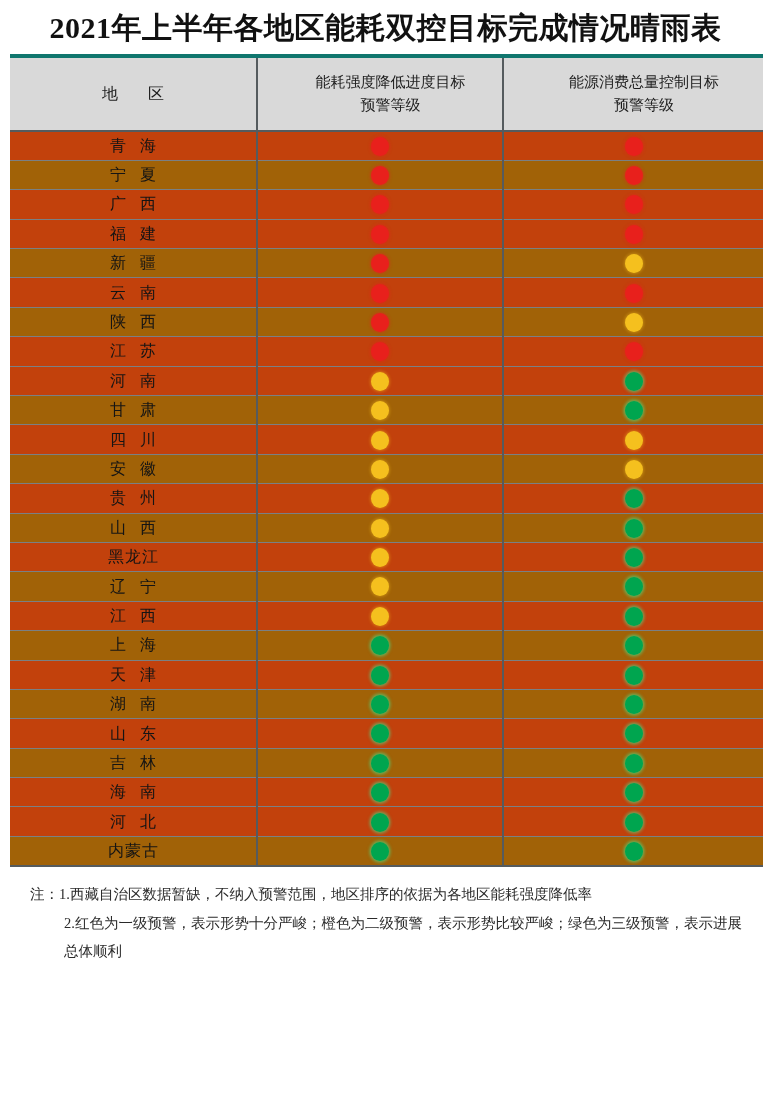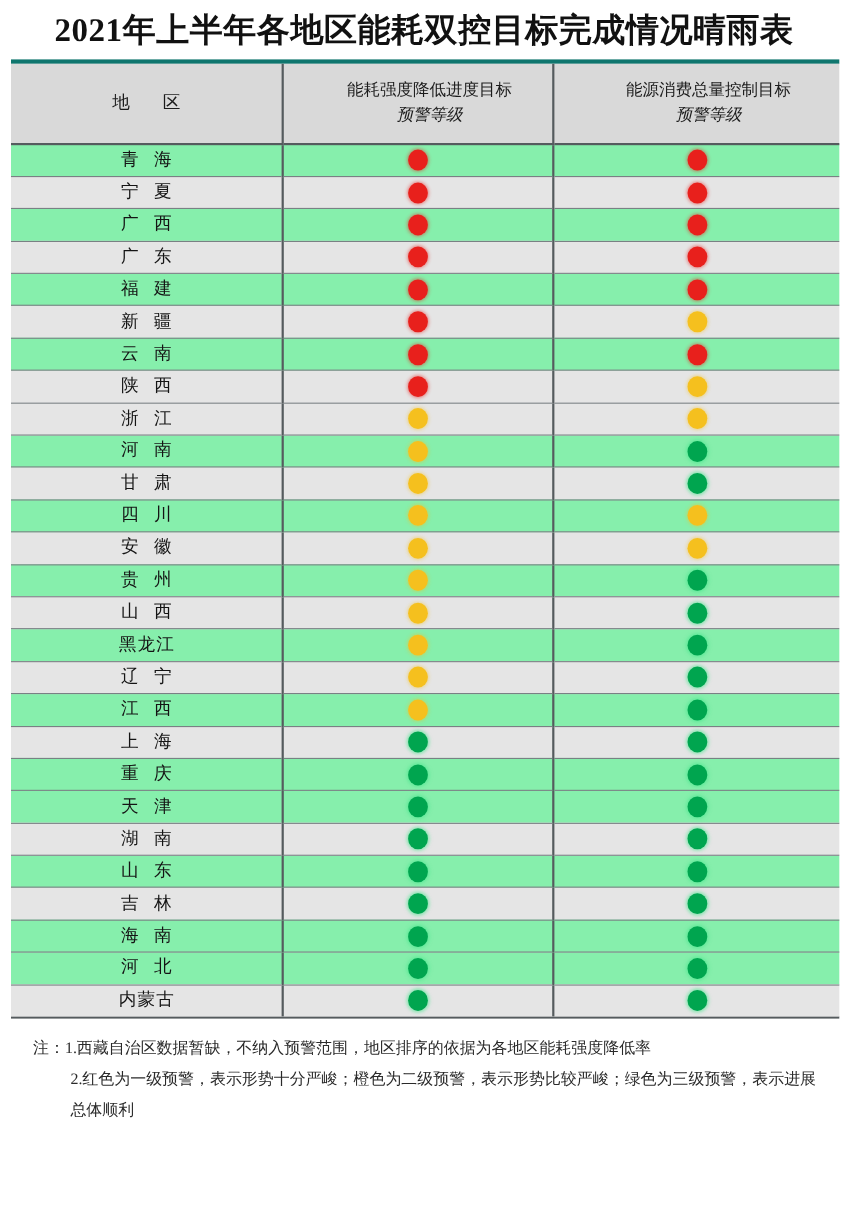--- a/index.html
+++ b/index.html
@@ -60,26 +60,26 @@
     border-bottom: 2px solid #555b5e;
     padding: 2px 6px;
   }
   thead th.h-region {
     font-size: 16px;
     letter-spacing: 7px;
     text-indent: 7px;
   }
   thead th.sep-l { border-left: 2px solid #555b5e; padding-left: 27px; }
   .hdr-l1 { display: block; }
-  .hdr-l2 { display: block; font-style: italic; }
+  .hdr-l2 { display: block; }
 
   
   tbody tr { height: 28.4px; }
-  tbody tr.odd  td { background: #86efac; }
-  tbody tr.even td { background: #e5e5e5; }
+  tbody tr.odd  td { background: #c2410c; }
+  tbody tr.even td { background: #a16207; }
   tbody td {
     border-top: 1px solid #7a8084;
     padding: 0;
     vertical-align: middle;
     text-align: center;
     height: 28.4px;
   }
   tbody tr:first-child td { border-top: none; }
   tbody td.sep-l { border-left: 2px solid #555b5e; }
 
@@ -159,49 +159,44 @@
         <tr class="even">
           <td><span class="region-name sp2">宁夏</span></td>
           <td class="sep-l"><span class="dot red"></span></td>
           <td class="sep-l"><span class="dot red"></span></td>
         </tr>
         <tr class="odd">
           <td><span class="region-name sp2">广西</span></td>
           <td class="sep-l"><span class="dot red"></span></td>
           <td class="sep-l"><span class="dot red"></span></td>
         </tr>
-        <tr class="even">
-          <td><span class="region-name sp2">广东</span></td>
-          <td class="sep-l"><span class="dot red"></span></td>
-          <td class="sep-l"><span class="dot red"></span></td>
-        </tr>
         <tr class="odd">
           <td><span class="region-name sp2">福建</span></td>
           <td class="sep-l"><span class="dot red"></span></td>
           <td class="sep-l"><span class="dot red"></span></td>
         </tr>
         <tr class="even">
           <td><span class="region-name sp2">新疆</span></td>
           <td class="sep-l"><span class="dot red"></span></td>
           <td class="sep-l"><span class="dot orange"></span></td>
         </tr>
         <tr class="odd">
           <td><span class="region-name sp2">云南</span></td>
           <td class="sep-l"><span class="dot red"></span></td>
           <td class="sep-l"><span class="dot red"></span></td>
         </tr>
         <tr class="even">
           <td><span class="region-name sp2">陕西</span></td>
           <td class="sep-l"><span class="dot red"></span></td>
           <td class="sep-l"><span class="dot orange"></span></td>
         </tr>
-        <tr class="even">
-          <td><span class="region-name sp2">浙江</span></td>
-          <td class="sep-l"><span class="dot orange"></span></td>
-          <td class="sep-l"><span class="dot orange"></span></td>
+        <tr class="odd">
+          <td><span class="region-name sp2">江苏</span></td>
+          <td class="sep-l"><span class="dot red"></span></td>
+          <td class="sep-l"><span class="dot red"></span></td>
         </tr>
         <tr class="odd">
           <td><span class="region-name sp2">河南</span></td>
           <td class="sep-l"><span class="dot orange"></span></td>
           <td class="sep-l"><span class="dot green"></span></td>
         </tr>
         <tr class="even">
           <td><span class="region-name sp2">甘肃</span></td>
           <td class="sep-l"><span class="dot orange"></span></td>
           <td class="sep-l"><span class="dot green"></span></td>
@@ -236,25 +231,20 @@
           <td class="sep-l"><span class="dot orange"></span></td>
           <td class="sep-l"><span class="dot green"></span></td>
         </tr>
         <tr class="odd">
           <td><span class="region-name sp2">江西</span></td>
           <td class="sep-l"><span class="dot orange"></span></td>
           <td class="sep-l"><span class="dot green"></span></td>
         </tr>
         <tr class="even">
           <td><span class="region-name sp2">上海</span></td>
-          <td class="sep-l"><span class="dot green"></span></td>
-          <td class="sep-l"><span class="dot green"></span></td>
-        </tr>
-        <tr class="odd">
-          <td><span class="region-name sp2">重庆</span></td>
           <td class="sep-l"><span class="dot green"></span></td>
           <td class="sep-l"><span class="dot green"></span></td>
         </tr>
         <tr class="odd">
           <td><span class="region-name sp2">天津</span></td>
           <td class="sep-l"><span class="dot green"></span></td>
           <td class="sep-l"><span class="dot green"></span></td>
         </tr>
         <tr class="even">
           <td><span class="region-name sp2">湖南</span></td>

